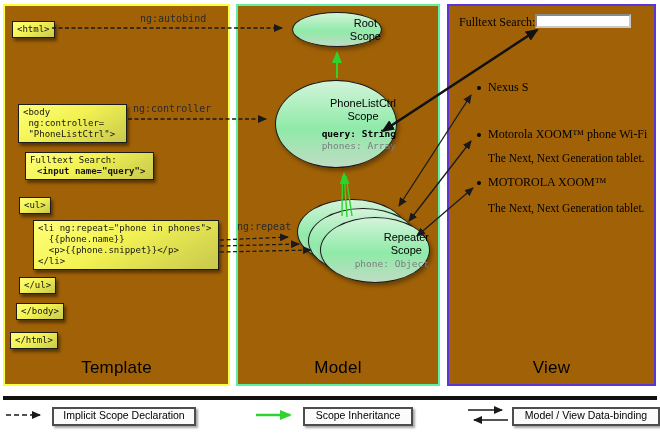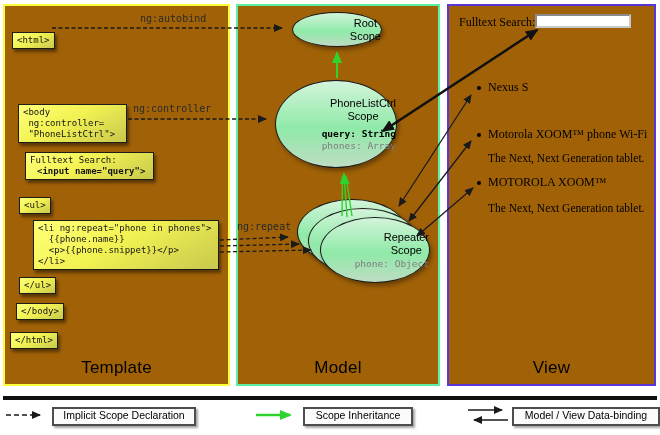--- a/index.html
+++ b/index.html
@@ -59,21 +59,21 @@
   <div class="col col-template">
     <div class="col-title">Template</div>
   </div>
   <div class="col col-model">
     <div class="col-title">Model</div>
   </div>
   <div class="col col-view">
     <div class="col-title">View</div>
   </div>
 
-  <div class="codebox" style="left:12px;top:32px;">
+  <div class="codebox" style="left:12px;top:21px;">
     <span class="code">&lt;html&gt;</span>
   </div>
   <div class="codebox" style="left:18px;top:104px;width:109px;">
     <span class="code">&lt;body
  ng:controller=
  "PhoneListCtrl"&gt;</span>
   </div>
   <div class="codebox" style="left:25px;top:152px;width:129px;">
     <span class="code">Fulltext Search:</span>
     <span class="code bold indent">&lt;input name="query"&gt;</span>

